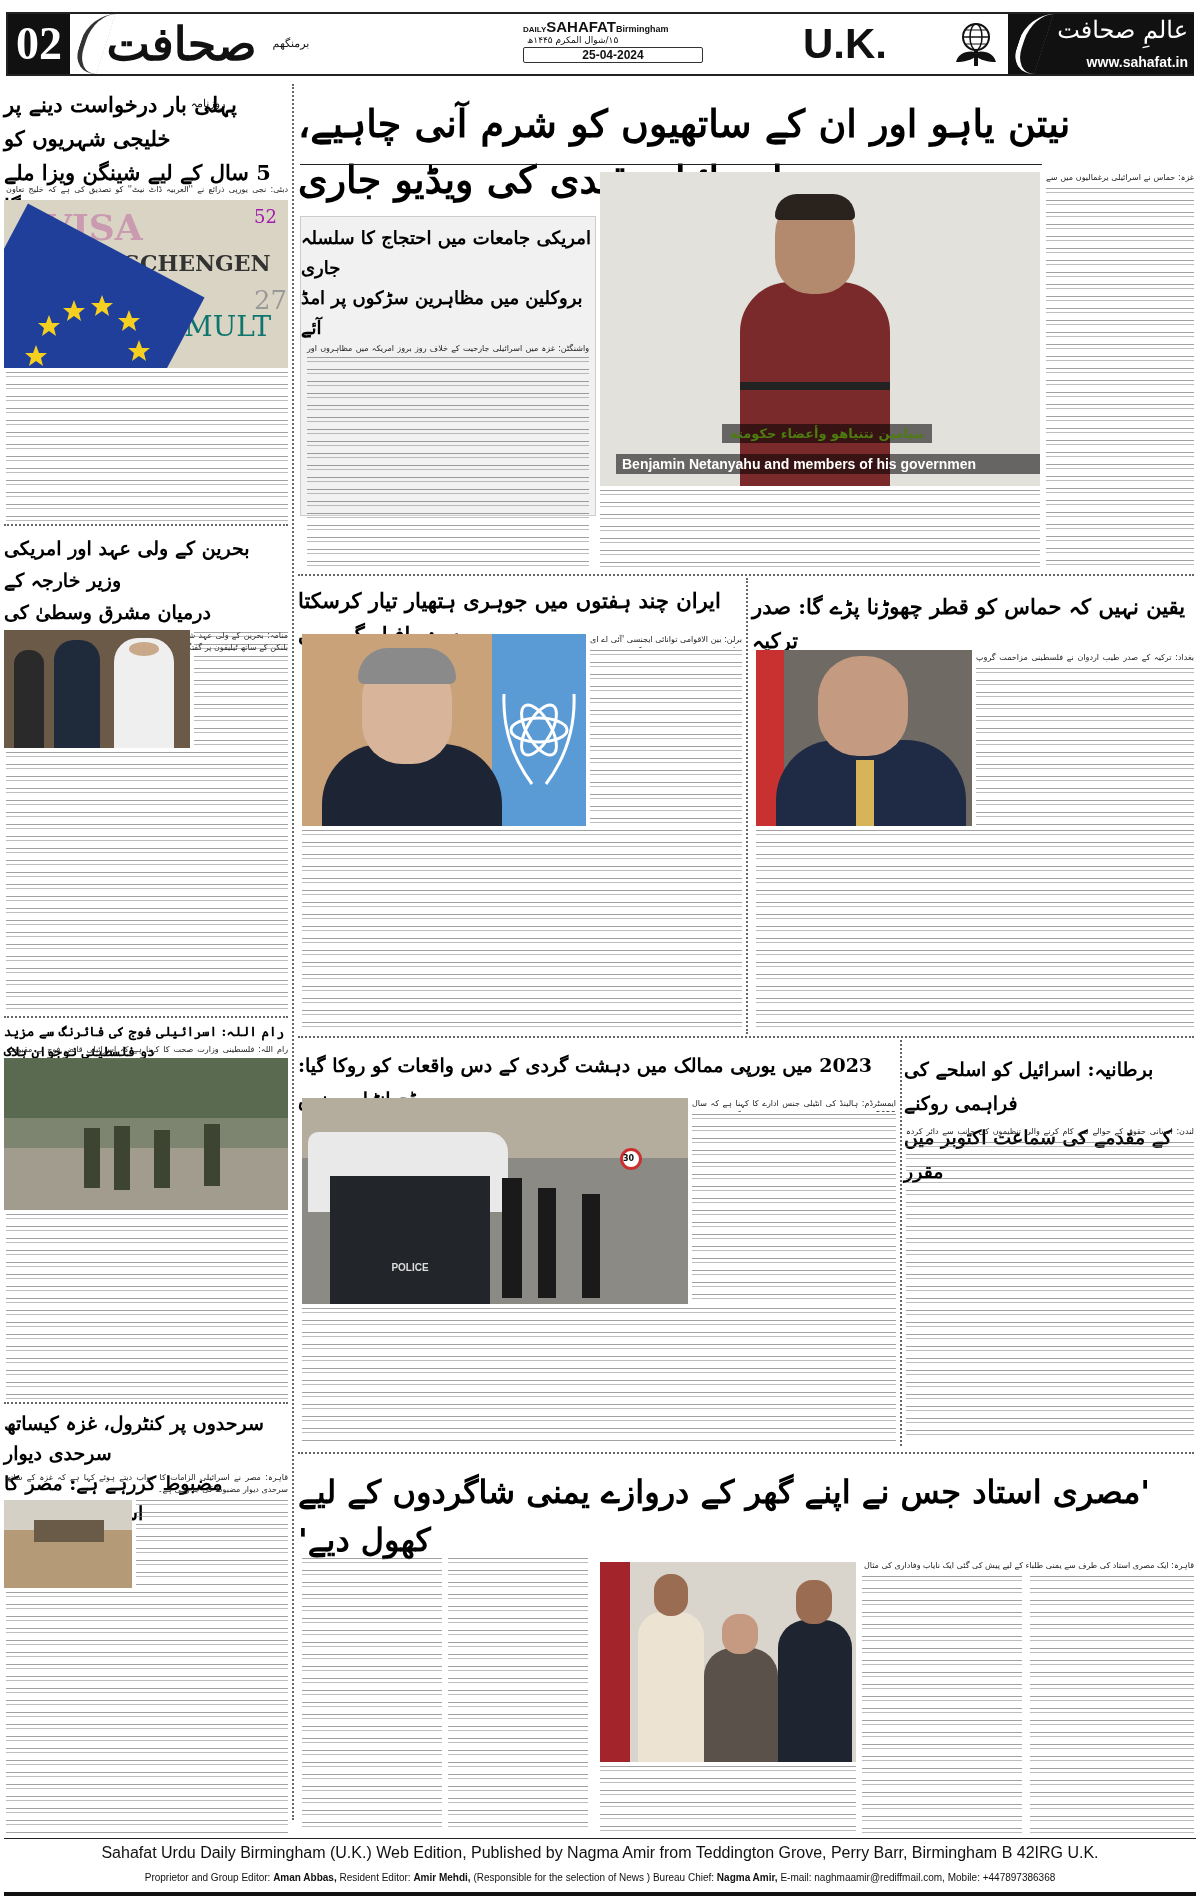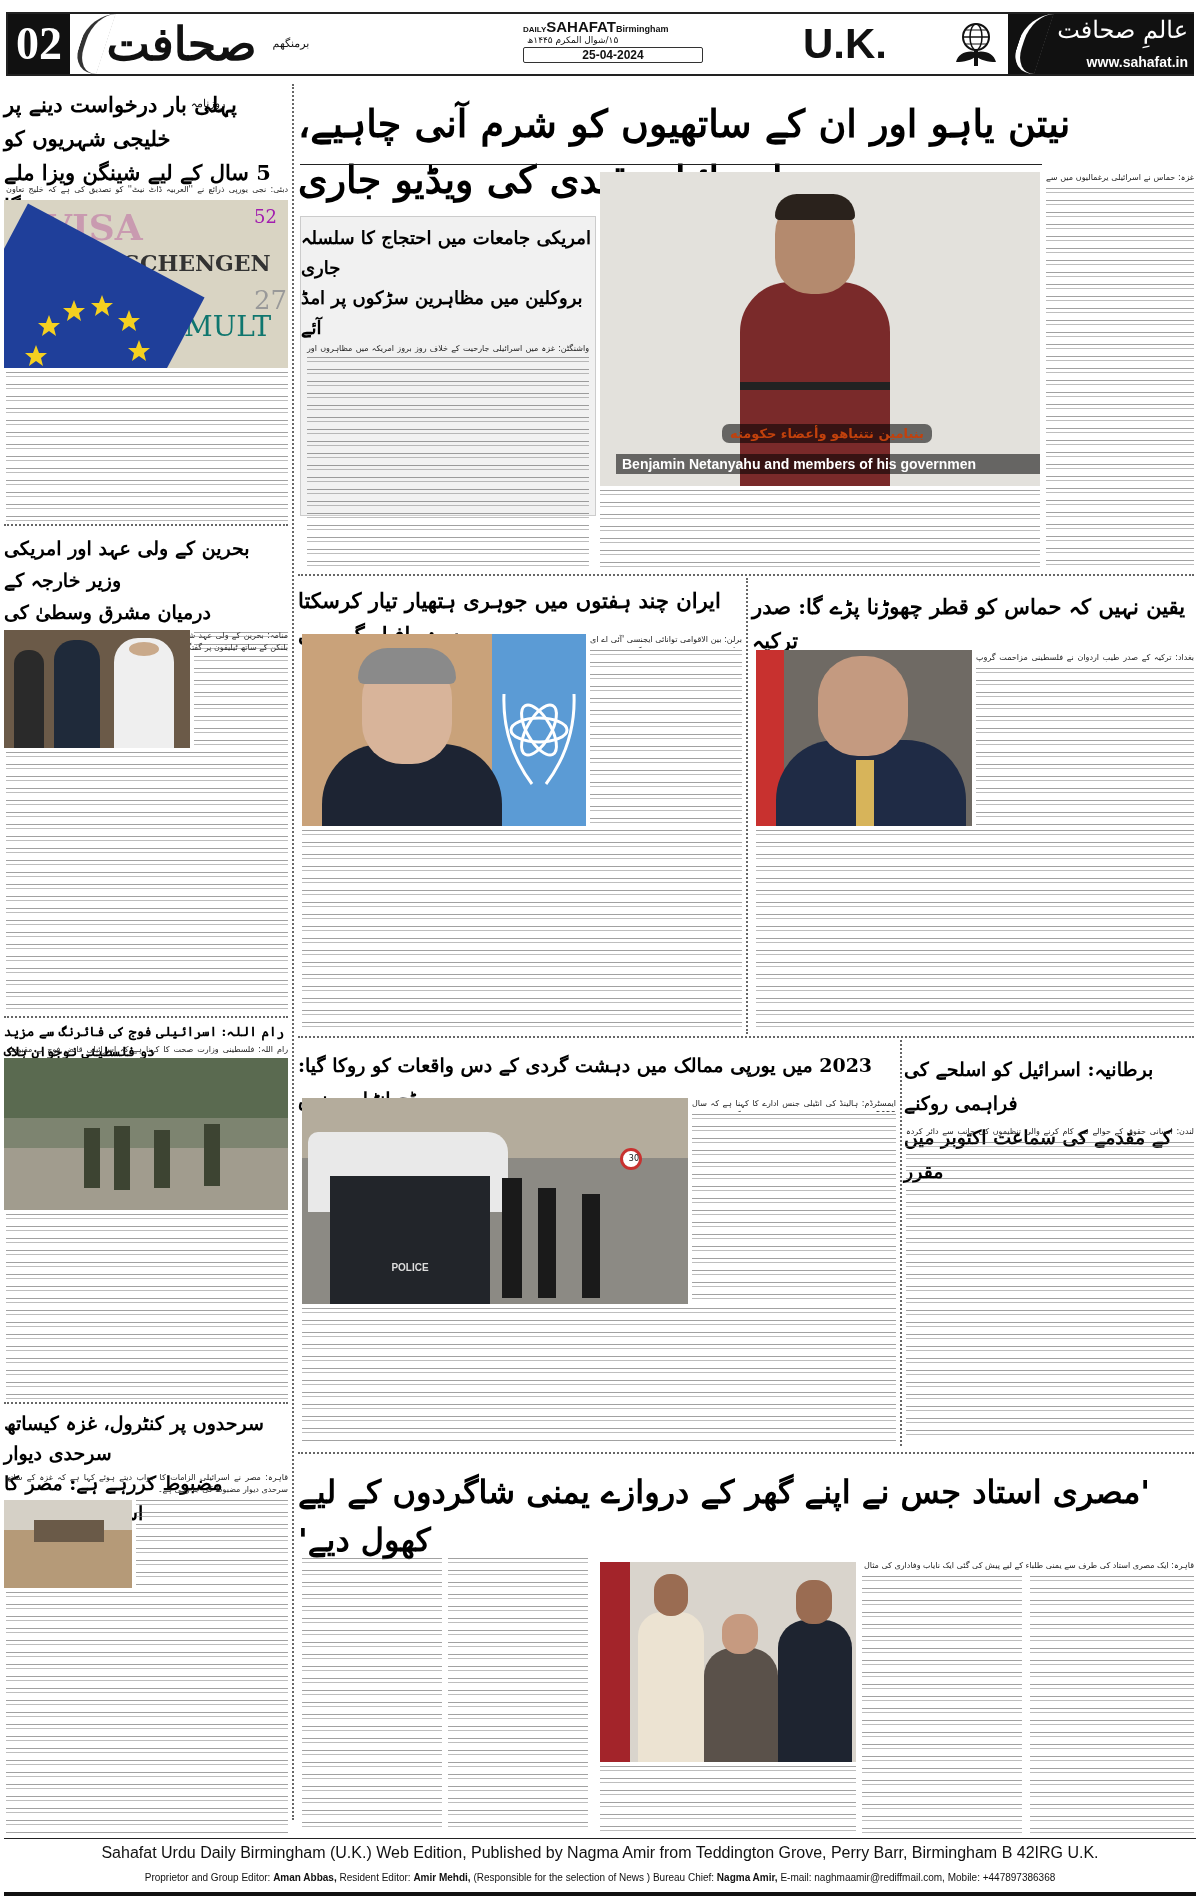--- a/index.html
+++ b/index.html
@@ -164,21 +164,21 @@
   </div>
   <div class="body-text" style="padding:0 6px;height:12px;">واشنگٹن: غزہ میں اسرائیلی جارحیت کے خلاف روز بروز امریکہ میں مظاہروں اور احتجاج کا سلسلہ جاری ہے۔</div>
   <div class="body-text lines" style="margin:2px 6px;height:212px;"></div>
 </div>
 
 <div class="abs img" style="left:600px;top:172px;width:440px;height:314px;background:#e3e1dc;">
   <div class="abs" style="left:140px;top:110px;width:150px;height:204px;background:#7a2a2a;border-radius:50px 50px 0 0;"></div>
   <div class="abs" style="left:175px;top:22px;width:80px;height:100px;background:#b48a6e;border-radius:40px 40px 36px 36px;"></div>
   <div class="abs" style="left:175px;top:22px;width:80px;height:26px;background:#2a221c;border-radius:40px 40px 8px 8px;"></div>
   <div class="abs" style="left:140px;top:210px;width:150px;height:8px;background:#222;"></div>
-  <div class="abs" style="left:122px;top:252px;padding:2px 8px;background:rgba(0,0,0,.55);color:#c2410c;font-size:13px;font-weight:bold;direction:rtl;border-radius:7px;">بنيامين نتنياهو وأعضاء حكومته</div>
+  <div class="abs" style="left:122px;top:252px;padding:2px 8px;background:rgba(0,0,0,.55);color:#4d7c0f;font-size:13px;font-weight:bold;direction:rtl;">بنيامين نتنياهو وأعضاء حكومته</div>
   <div class="abs" style="left:16px;top:282px;width:424px;padding:2px 6px;background:rgba(0,0,0,.55);color:#fff;font-family:'Liberation Sans',sans-serif;font-size:14px;font-weight:bold;white-space:nowrap;overflow:hidden;">Benjamin Netanyahu and members of his governmen</div>
 </div>
 
 <div class="abs body-text" style="left:1046px;top:172px;width:148px;height:14px;">غزہ: حماس نے اسرائیلی یرغمالیوں میں سے ایک کی ویڈیو جاری کی ہے جس میں قید ہونے کے بعد سے اسرائیلی قیدی نے پہلی بار بات کی ہے۔</div>
 <div class="abs body-text lines" style="left:1046px;top:188px;width:148px;height:382px;"></div>
 <div class="abs body-text lines" style="left:600px;top:490px;width:440px;height:78px;"></div>
 
 <div class="abs doth" style="left:298px;top:574px;width:896px;"></div>
 <div class="abs dotv" style="left:746px;top:578px;height:456px;"></div>
 
@@ -220,21 +220,21 @@
 <div class="abs headline" style="left:298px;top:1048px;width:598px;font-size:19px;line-height:34px;">2023 میں یورپی ممالک میں دہشت گردی کے دس واقعات کو روکا گیا: ڈچ انٹیلی جنس</div>
 <div class="abs img" style="left:302px;top:1098px;width:386px;height:206px;background:#8c8a84;">
   <div class="abs" style="left:0;top:0;width:386px;height:60px;background:#b4ac9c;"></div>
   <div class="abs" style="left:6px;top:34px;width:200px;height:80px;background:#e9e9e9;border-radius:10px 20px 0 0;"></div>
   <div class="abs" style="left:28px;top:78px;width:160px;height:128px;background:#22252a;">
     <div style="position:absolute;left:0;top:86px;width:160px;text-align:center;color:#ddd;font-family:'Liberation Sans',sans-serif;font-size:10px;font-weight:bold;">POLICE</div>
   </div>
   <div class="abs" style="left:200px;top:80px;width:20px;height:120px;background:#1a1a1a;"></div>
   <div class="abs" style="left:236px;top:90px;width:18px;height:110px;background:#1a1a1a;"></div>
   <div class="abs" style="left:280px;top:96px;width:18px;height:104px;background:#1a1a1a;"></div>
-  <div class="abs" style="left:318px;top:50px;width:22px;height:22px;border-radius:50%;background:#fff;border:3px solid #c8312f;font-size:8px;text-align:right;line-height:16px;font-weight:normal;">30</div>
+  <div class="abs" style="left:318px;top:50px;width:22px;height:22px;border-radius:50%;background:#fff;border:3px solid #c8312f;font-size:8px;text-align:left;line-height:16px;font-weight:bold;">30</div>
 </div>
 <div class="abs body-text" style="left:692px;top:1098px;width:204px;height:14px;">ایمسٹرڈم: ہالینڈ کی انٹیلی جنس ادارے کا کہنا ہے کہ سال 2023 کے دوران یورپی ممالک میں دہشت گردی کے دس واقعات کو روکا گیا۔</div>
 <div class="abs body-text lines" style="left:692px;top:1114px;width:204px;height:190px;"></div>
 <div class="abs body-text lines" style="left:302px;top:1308px;width:594px;height:134px;"></div>
 
 <div class="abs headline" style="left:904px;top:1052px;width:290px;font-size:19px;line-height:34px;">
   <div>برطانیہ: اسرائیل کو اسلحے کی فراہمی روکنے</div>
   <div>کے مقدمے کی سماعت اکتوبر میں مقرر</div>
 </div>
 <div class="abs body-text" style="left:906px;top:1126px;width:288px;height:14px;">لندن: انسانی حقوق کے حوالے سے کام کرنے والی تنظیموں کی جانب سے دائر کردہ مقدمے کی سماعت اکتوبر میں ہوگی۔</div>

